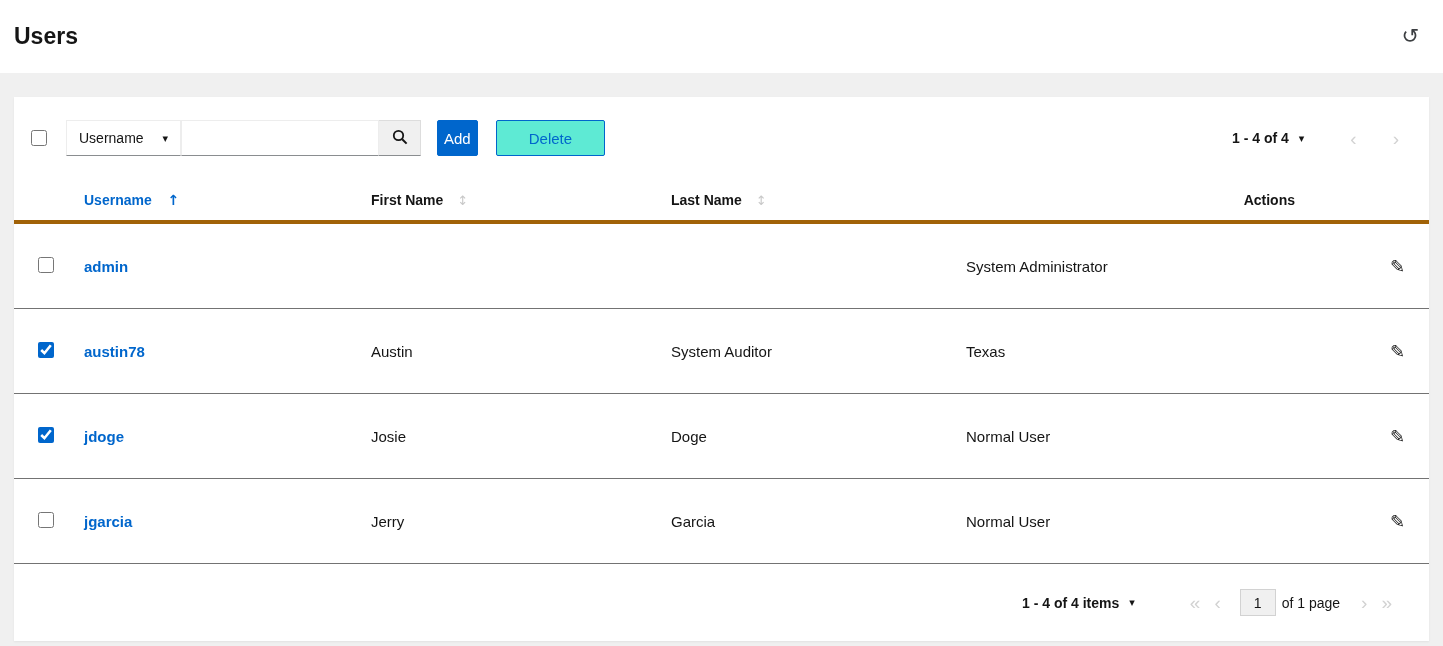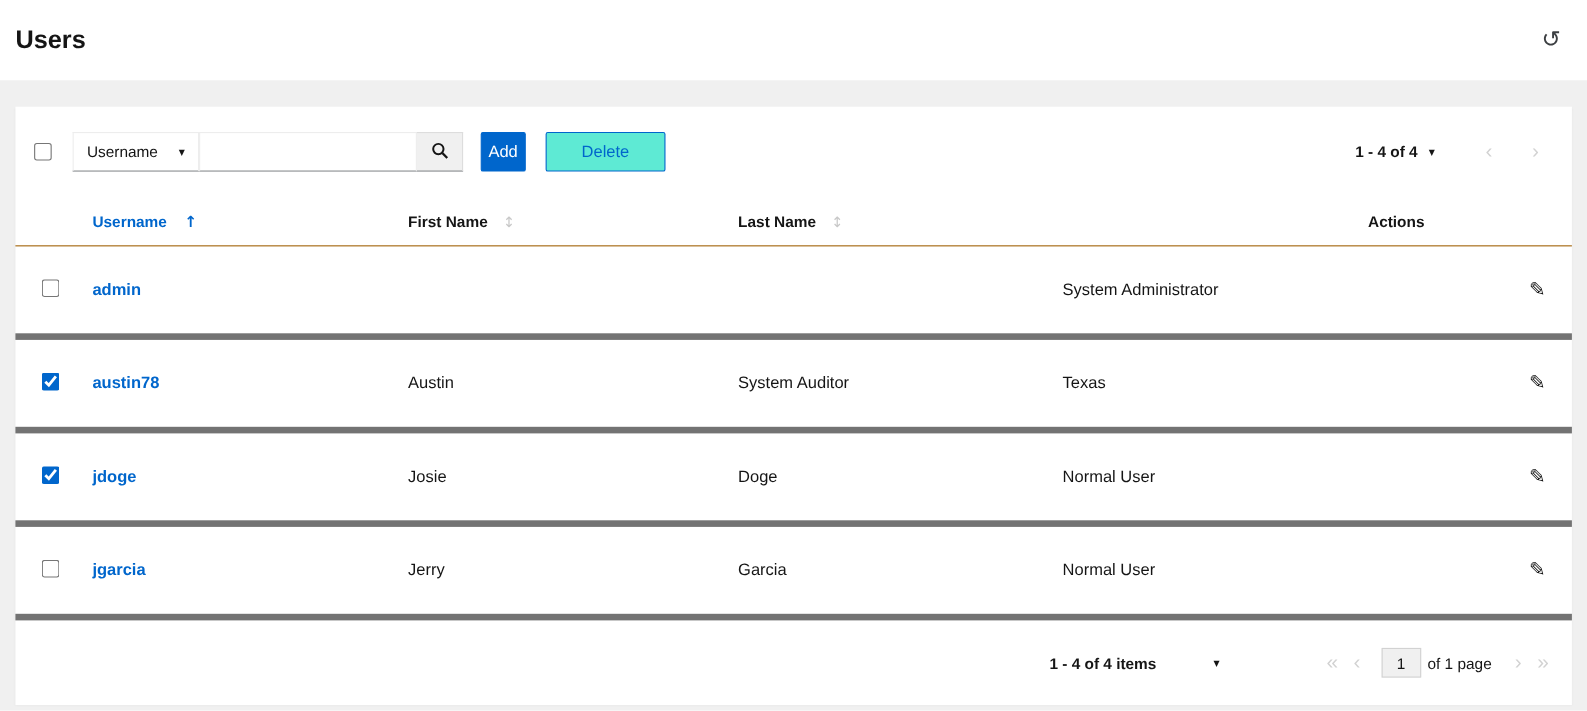--- a/index.html
+++ b/index.html
@@ -115,48 +115,47 @@
 
   
   .thead, .row {
     display: grid;
     grid-template-columns: 70px 287px 300px 295px 1fr 110px;
     align-items: center;
     padding-right: 24px;
   }
   .thead {
     height: 45px;
-    border-bottom: 1px solid #a16207;
+    border-bottom: 4px solid #a16207;
     font-size: 14px;
     font-weight: 700;
   }
   .th-username { color: #0066cc; cursor: pointer; }
   .sort-asc { margin-left: 12px; color: #0066cc; font-family: "DejaVu Sans", sans-serif; font-size: 14px; }
   .sort-both { margin-left: 10px; color: #c8c8c8; font-family: "DejaVu Sans", sans-serif; font-size: 13px; font-weight: 400; cursor: pointer; }
   .th-actions { text-align: right; }
 
-  .row { height: 85px; border-bottom: 6px solid #737373; }
+  .row { height: 85px; border-bottom: 1px solid #737373; }
   .cell-check { padding-left: 24px; }
   .user-link { color: #0066cc; font-weight: 700; text-decoration: none; cursor: pointer; }
   .cell { font-size: 15px; color: #151515; }
   .cell-actions { display: flex; justify-content: flex-end; }
   .icon-btn {
     background: none; border: none; cursor: pointer;
     font-size: 18px; color: #151515;
     font-family: "DejaVu Sans", sans-serif;
   }
 
   
   .card-footer {
     height: 77px;
     display: flex;
     align-items: center;
     justify-content: flex-end;
-    padding-right: 14px;
-    gap: 42px;
+    padding-right: 30px;
   }
   .footer-nav { display: flex; align-items: center; margin-left: 48px; }
   .footer-nav .nav-btn { padding: 0 7px; }
   .page-input {
     width: 36px; height: 27px;
     margin: 0 6px 0 12px;
     background: #f0f0f0;
     border: 1px solid #d2d2d2;
     text-align: center;
     font-size: 14px;

